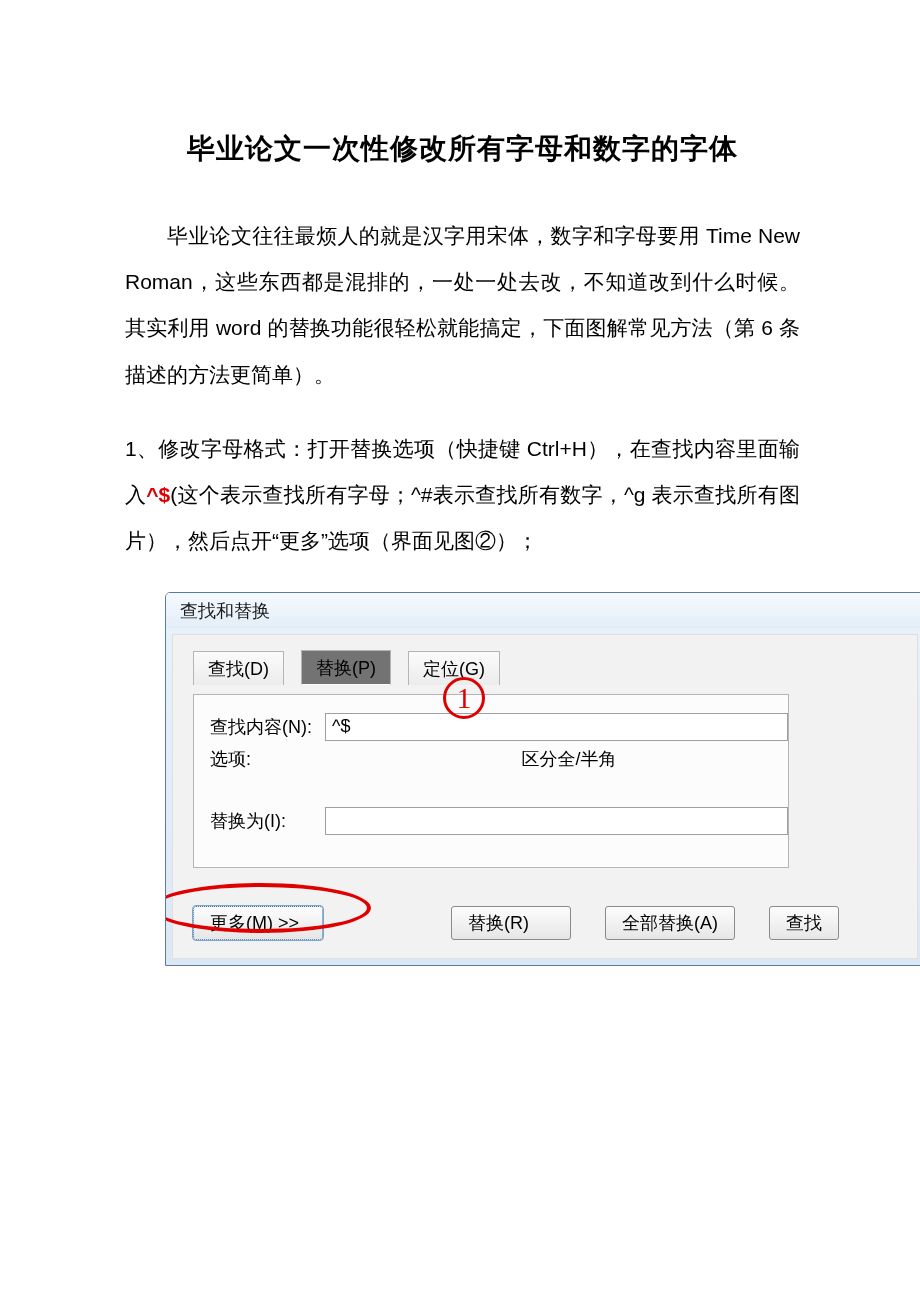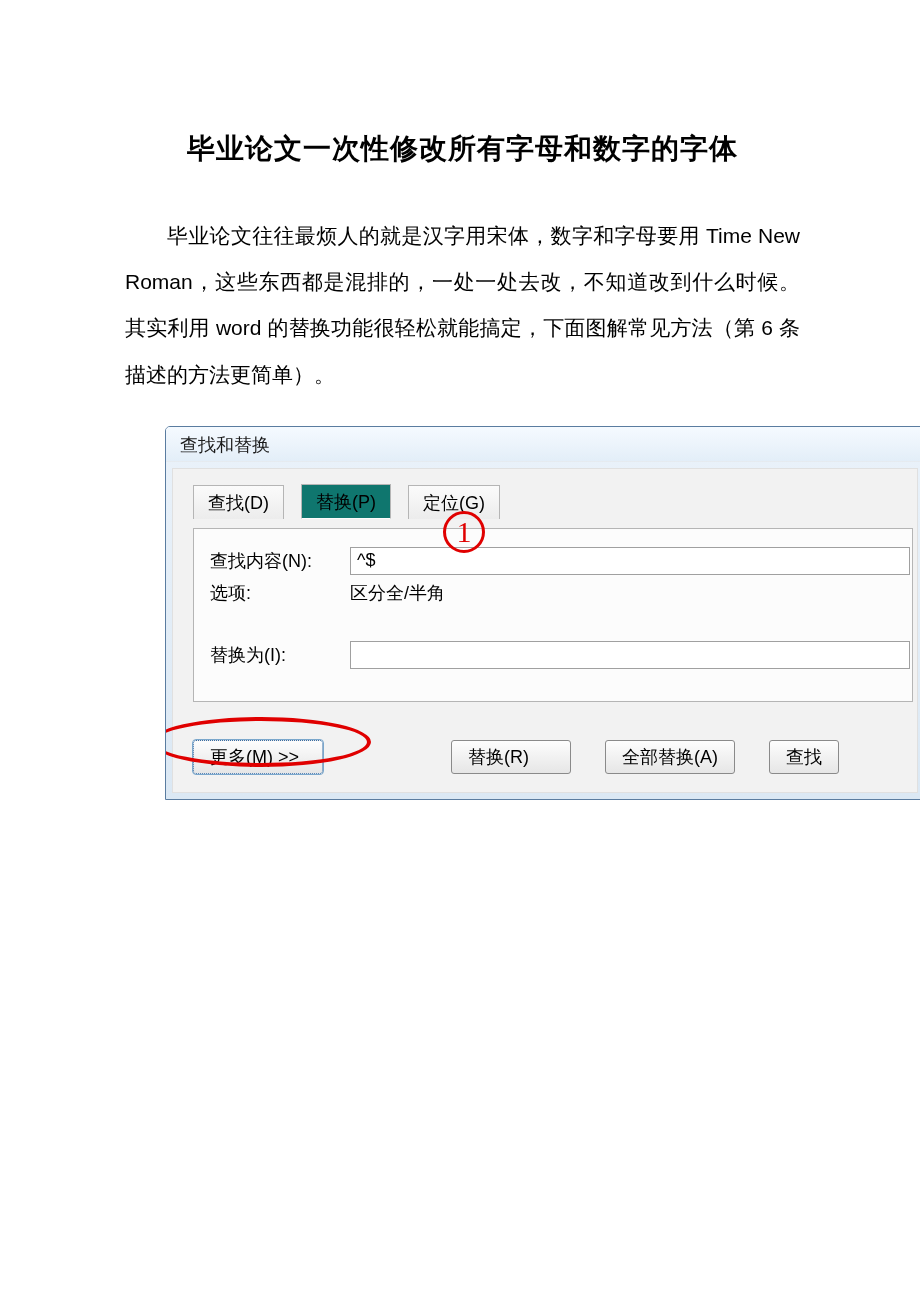--- a/index.html
+++ b/index.html
@@ -66,39 +66,39 @@
       font-size: 18px;
       padding: 5px 14px 4px 14px;
       border: 1px solid #b5b5b5;
       background: linear-gradient(#fbfbfb, #ececec);
       border-bottom: none;
       position: relative;
       top: 1px;
       cursor: pointer;
     }
     .tab.active {
-      background: #0f766e;
+      background: #737373;
       border-bottom: 1px solid #fcfcfc;
       z-index: 2;
       text-align: center;
     }
     .tab-panel {
       background: #fcfcfc;
       border: 1px solid #b5b5b5;
       padding: 18px 0 26px 16px;
-      width: 720px;
+      width: 596px;
     }
     .row {
       display: flex;
       align-items: center;
       margin-bottom: 6px;
       font-size: 18px;
     }
     .row .lbl { width: 140px; }
-    .row .val { flex: 1; }
+    .row .val { flex: 1; text-align: center; }
     .input-box {
       border: 1px solid #a0a0a0;
       background: #fff;
       height: 28px;
       padding: 2px 6px;
       font-size: 18px;
       width: 560px;
       display: inline-block;
     }
     .spacer { height: 30px; }
@@ -154,20 +154,23 @@
     }
   </style>
 </head>
 <body>
 
 <div class="page">
   <div class="title">毕业论文一次性修改所有字母和数字的字体</div>
 
   <p class="para indent">毕业论文往往最烦人的就是汉字用宋体，数字和字母要用 Time New Roman，这些东西都是混排的，一处一处去改，不知道改到什么时候。其实利用 word 的替换功能很轻松就能搞定，下面图解常见方法（第 6 条描述的方法更简单）。</p>
 
+  <p class="para">
+    <span>1、修改字母格式：打开替换选项（快捷键 Ctrl+H），在查找内容里面输入</span><span class="red">^$</span><span>(这个表示查找所有字母；^#表示查找所有数字，^g 表示查找所有图片），然后点开“更多”选项（界面见图②）；</span>
+  </p>
 
   <div class="dialog-wrap">
     <div class="dialog">
       <div class="dlg-title">查找和替换</div>
       <div class="dlg-body">
 
         <div class="tabs">
           <div class="tab">
             <span><span>查找(D)</span></span>
           </div>

